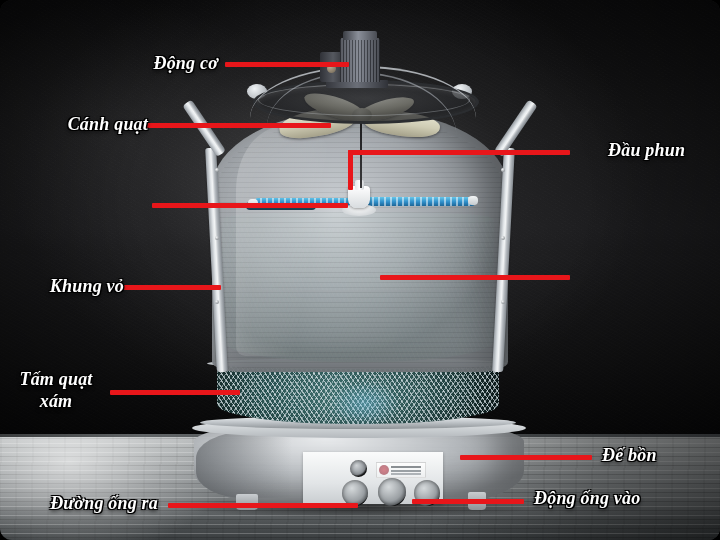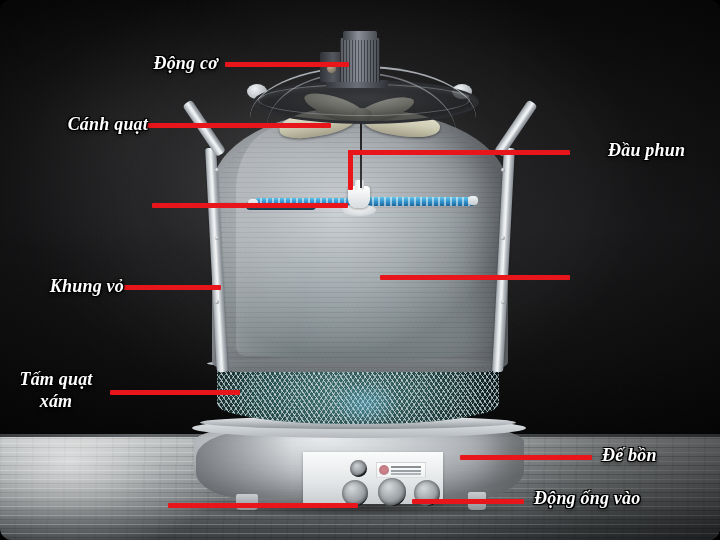--- a/index.html
+++ b/index.html
@@ -477,17 +477,18 @@
   <div class="lbl" style="left:608px;top:139px;width:140px;">Đầu phun</div>
 
   <div class="lbl right" style="left:16px;top:275px;width:108px;">Khung vỏ</div>
 
 
   <div class="lbl center" style="left:8px;top:368px;width:96px;">Tấm quạt
 xám</div>
 
   <div class="lbl" style="left:602px;top:444px;width:110px;">Đế bồn</div>
 
+  <div class="lbl right" style="left:6px;top:492px;width:152px;">Đường ống ra</div>
 
   <div class="lbl" style="left:534px;top:487px;width:180px;">Động ống vào</div>
 
 
 </div>
 
 </body></html>

